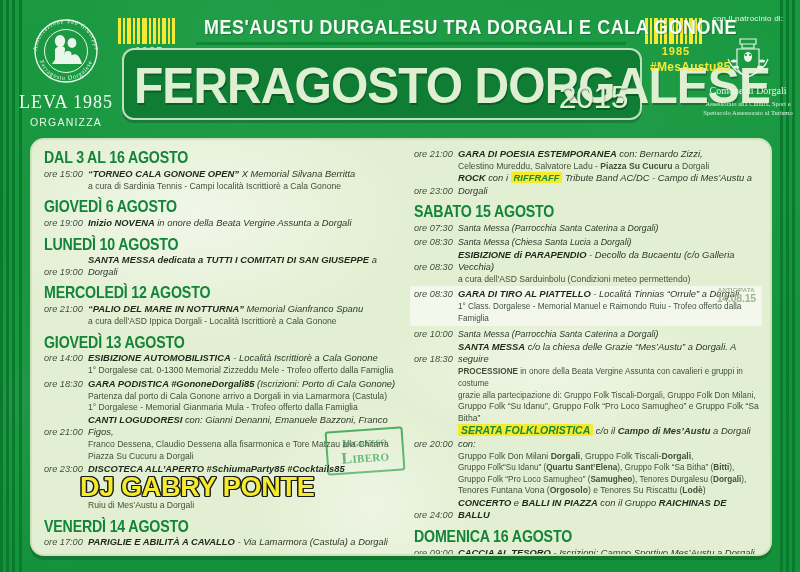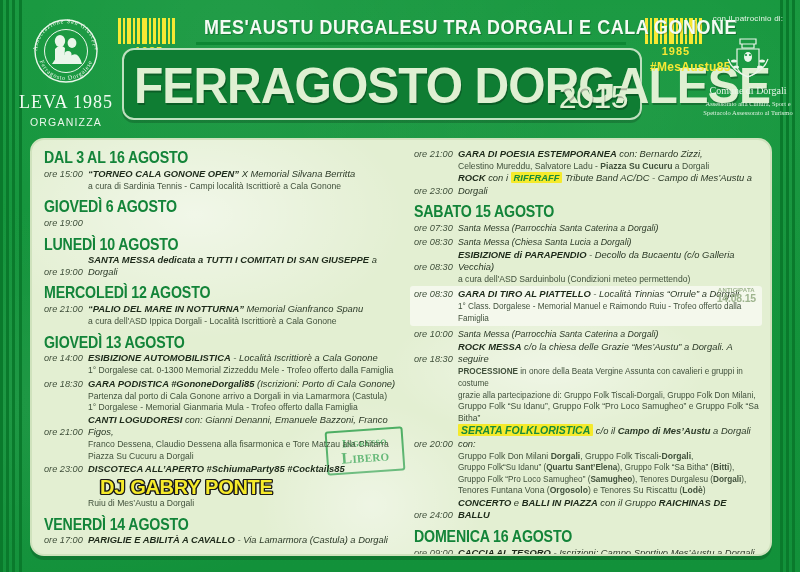--- a/index.html
+++ b/index.html
@@ -155,22 +155,22 @@
     background: #f5ea2b;
     color: #1a8a3a;
     font-weight: bold;
     padding: 0 3px;
     border-radius: 1px;
   }
   .hl.sm { font-size: 10.5px; }
 
   .bigname {
     display: inline-block;
-    margin-left: 56px;
-    font-size: 20px; font-weight: bold;
+    margin-left: 36px;
+    font-size: 27px; font-weight: bold;
     color: #f5ea2b;
     -webkit-text-stroke: 0;
     text-shadow:
       -1.4px 0 #1b1b1b, 1.4px 0 #1b1b1b, 0 -1.4px #1b1b1b, 0 1.4px #1b1b1b,
       -1px -1px #1b1b1b, 1px -1px #1b1b1b, -1px 1px #1b1b1b, 1px 1px #1b1b1b;
     letter-spacing: -.3px;
     line-height: 22px;
   }
 
   
@@ -330,20 +330,21 @@
             <div class="ev">
               <span class="t">ore 15:00</span>
               <span class="d"><b class="b">“TORNEO CALA GONONE OPEN”</b> X Memorial Silvana Berritta</span>
             </div>
             <div class="sub">a cura di Sardinia Tennis - Campi località Iscrittiorè a Cala Gonone</div>
           </div>
           <div class="daytitle">GIOVEDÌ 6 AGOSTO</div>
           <div>
             <div class="ev">
               <span class="t">ore 19:00</span>
+              <span class="d"><b class="b">Inizio NOVENA</b> in onore della Beata Vergine Assunta a Dorgali</span>
             </div>
           </div>
           <div class="daytitle">LUNEDÌ 10 AGOSTO</div>
           <div>
             <div class="ev">
               <span class="t">ore 19:00</span>
               <span class="d"><b class="b">SANTA MESSA dedicata a </b><b class="b">TUTTI I COMITATI DI SAN GIUSEPPE</b> a Dorgali</span>
             </div>
           </div>
           <div class="daytitle">MERCOLEDÌ 12 AGOSTO</div>
@@ -439,21 +440,21 @@
           </div>
           <div>
             <div class="ev">
               <span class="t">ore 10:00</span>
               <span class="d small">Santa Messa (Parrocchia Santa Caterina a Dorgali)</span>
             </div>
           </div>
           <div>
             <div class="ev">
               <span class="t">ore 18:30</span>
-              <span class="d"><b class="b">ROCK  MESSA</b> c/o la chiesa delle Grazie “Mes’Austu” a Dorgali. A seguire</span>
+              <span class="d"><b class="b">SANTA  MESSA</b> c/o la chiesa delle Grazie “Mes’Austu” a Dorgali. A seguire</span>
             </div>
             <div class="sub tight"><b>PROCESSIONE</b> in onore della Beata Vergine Assunta con cavalieri e gruppi in costume</div>
             <div class="sub tight">grazie alla partecipazione di: Gruppo Folk Tiscali-Dorgali, Gruppo Folk Don Milani,</div>
             <div class="sub">Gruppo Folk “Su Idanu”, Gruppo Folk “Pro Loco Samugheo” e Gruppo Folk “Sa Bitha”</div>
           </div>
           <div>
             <div class="ev">
               <span class="t">ore 20:00</span>
               <span class="d"><span class="hl sm">SERATA FOLKLORISTICA</span> c/o il <b>Campo di Mes’Austu</b> a Dorgali con:</span>
             </div>

